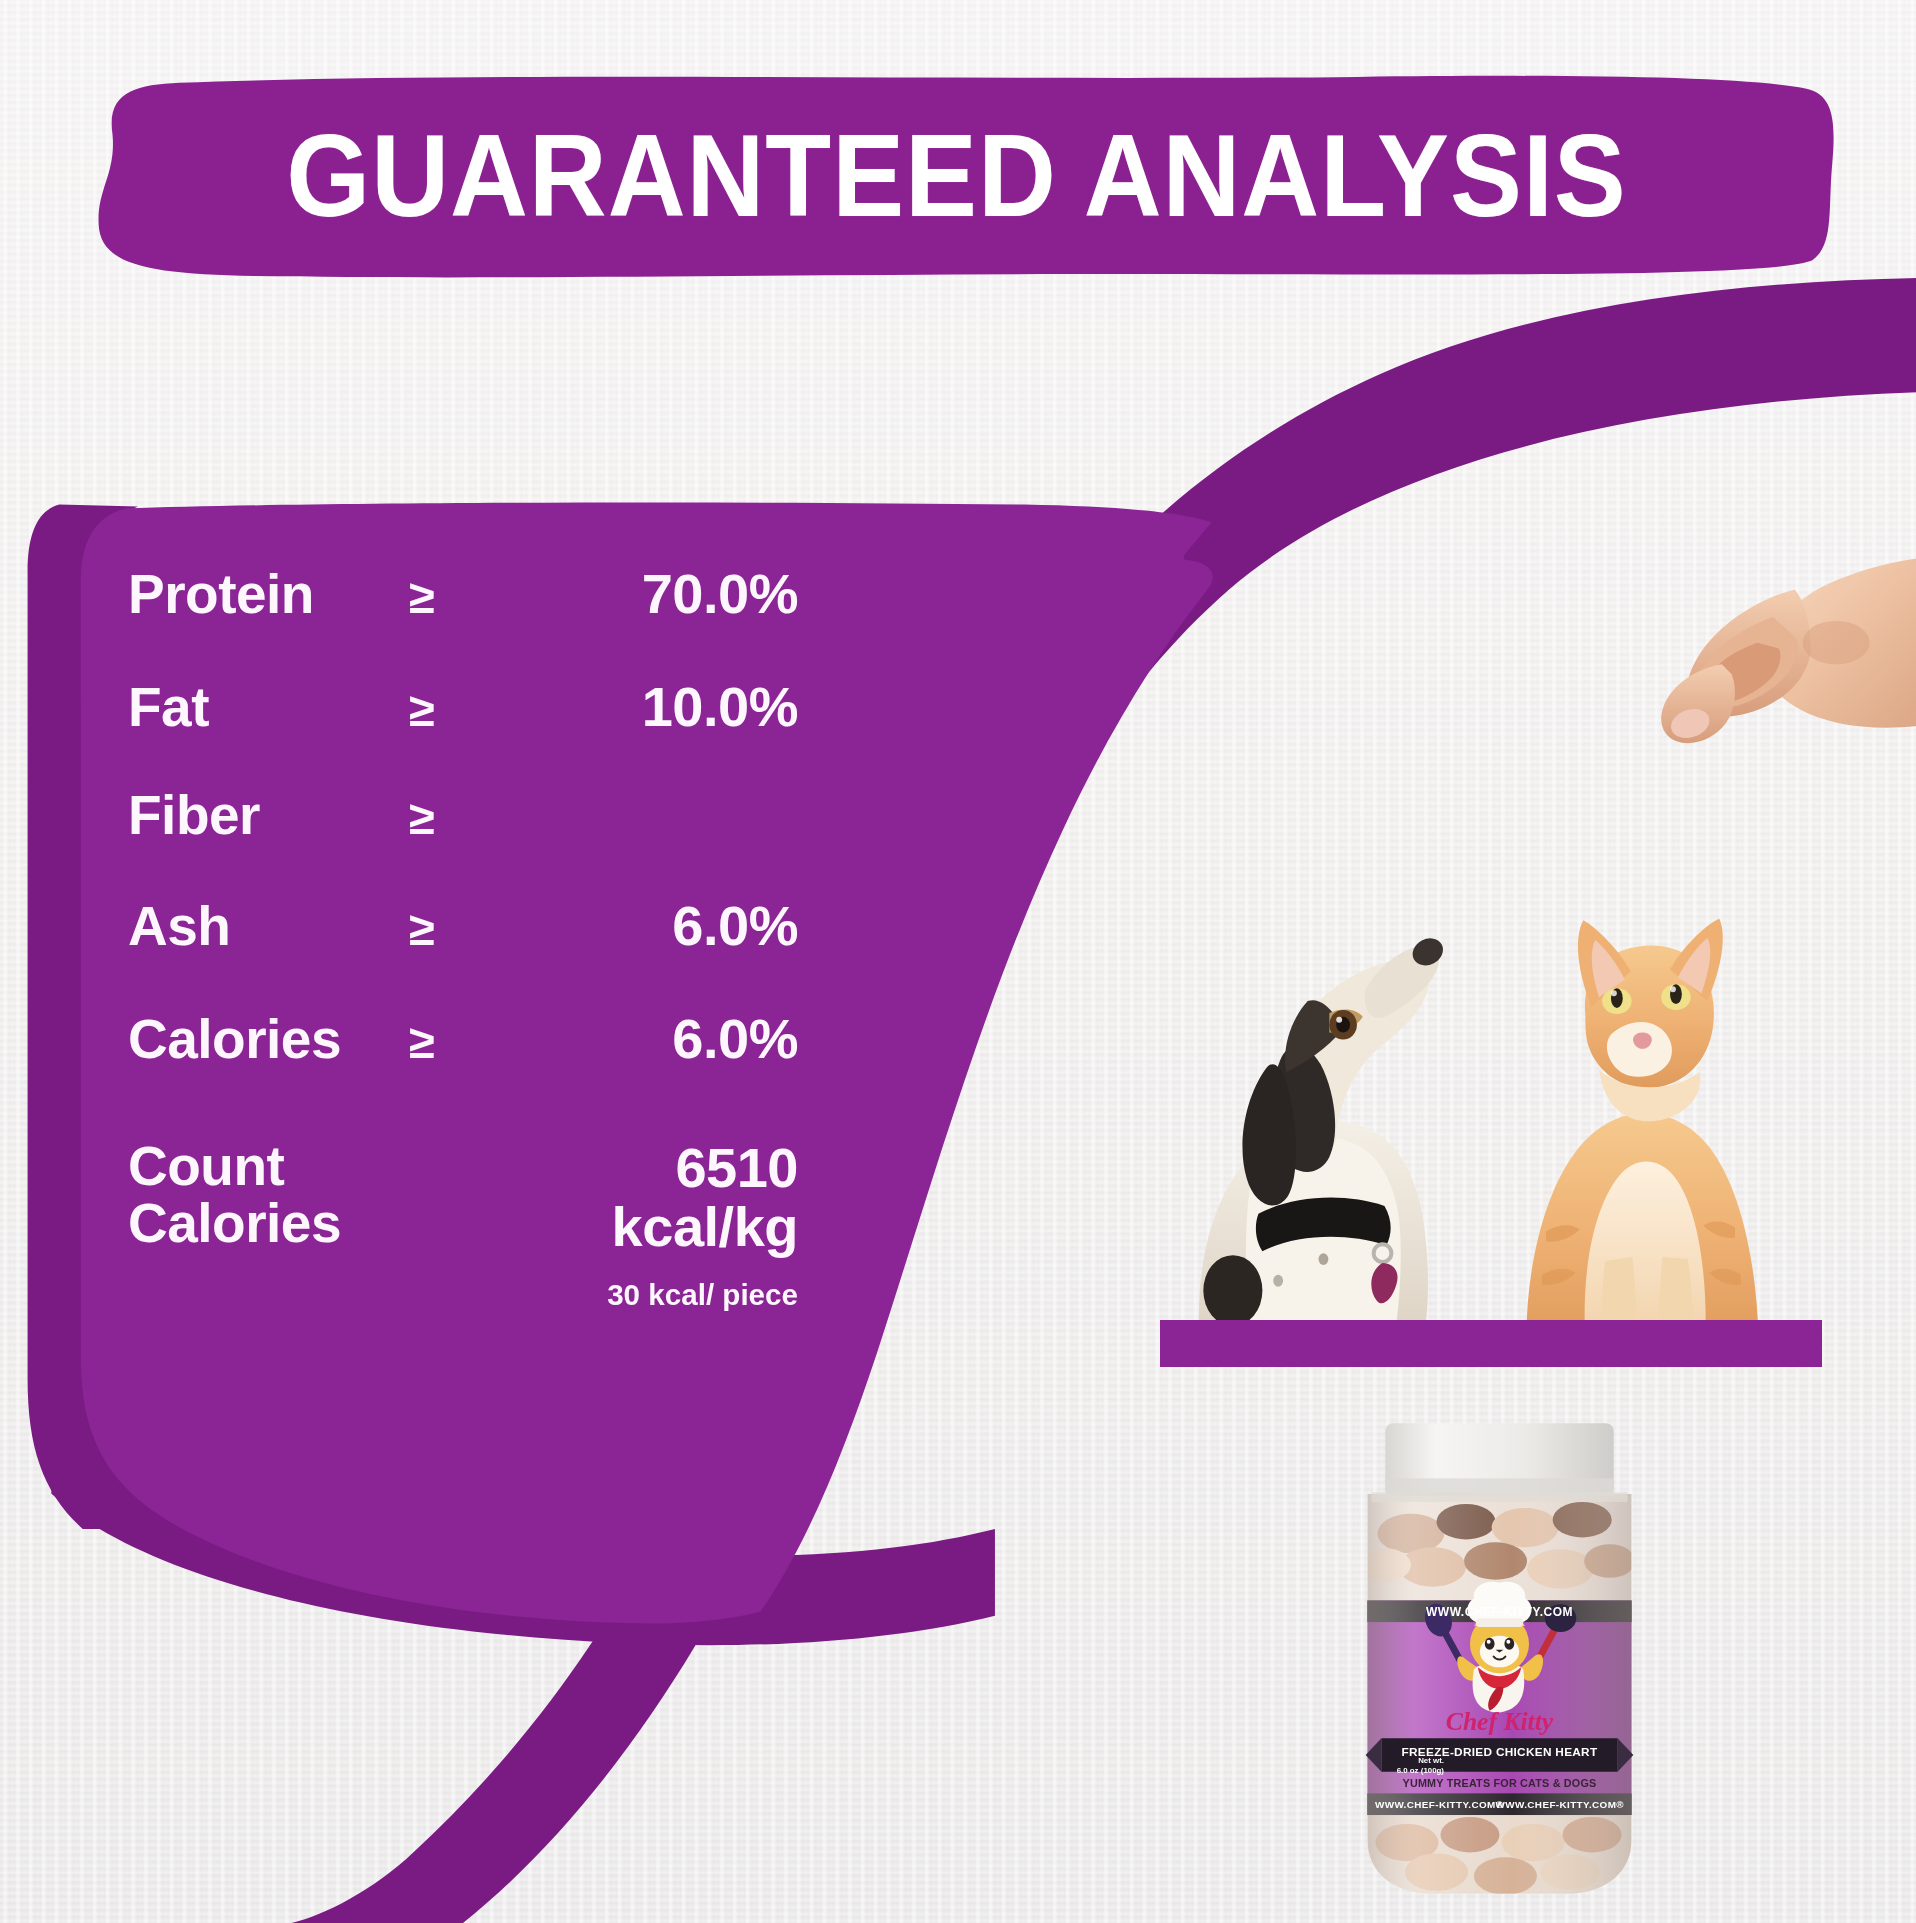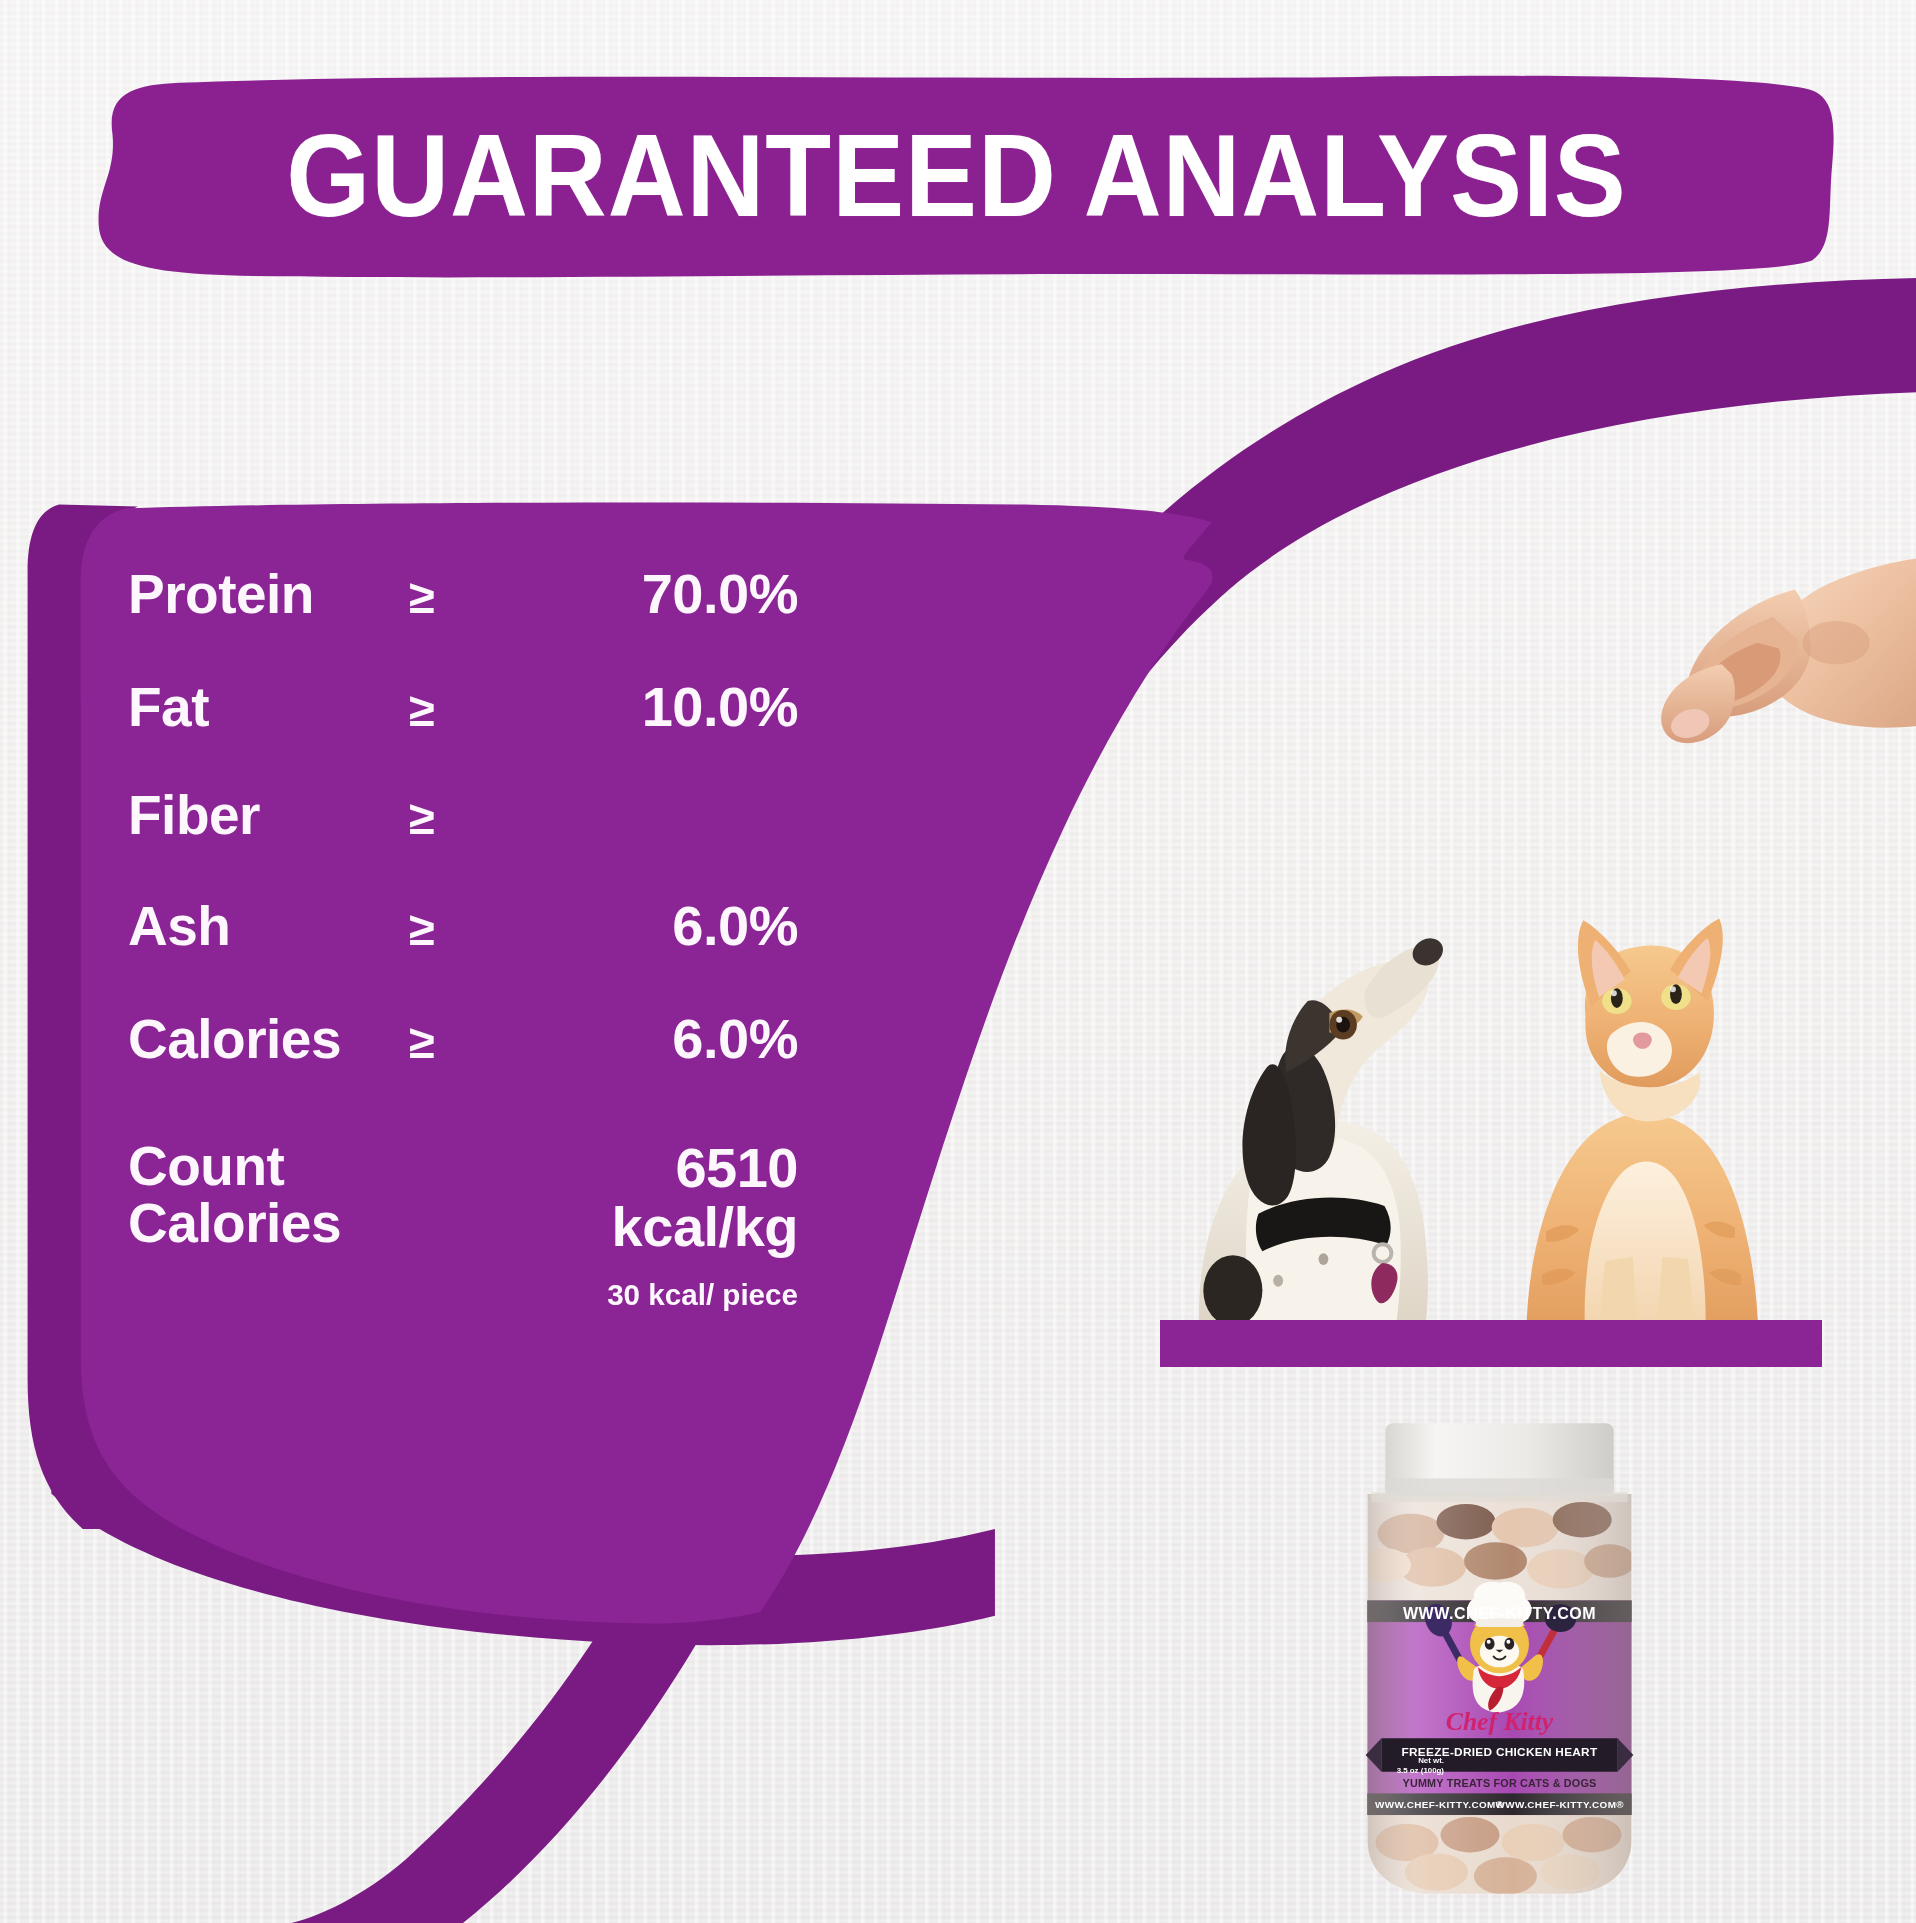--- a/index.html
+++ b/index.html
@@ -475,31 +475,31 @@
       </g>
 
       <g>
         <path d="M 40,326 L 280,326 L 280,360 L 40,360 Z" fill="#231b28"></path>
         <path d="M 40,326 L 24,343 L 40,360 Z" fill="#3a2d42"></path>
         <path d="M 280,326 L 296,343 L 280,360 Z" fill="#3a2d42"></path>
       </g>
     </svg>
 
     
-    <div class="jar-txt" style="top:189px;font-size:16px;font-weight:bold;letter-spacing:0.5px;">WWW.CHEF-KITTY.COM</div>
+    <div class="jar-txt" style="top:189px;font-size:12px;font-weight:bold;letter-spacing:0.5px;">WWW.CHEF-KITTY.COM</div>
 
     <div class="jar-txt" style="top:292px;font-size:25.6px;font-style:italic;font-weight:bold;color:#d1226f;font-family:'Liberation Serif',serif;">Chef Kitty</div>
 
     <div class="jar-txt" style="top:330px;font-size:11.8px;font-weight:bold;letter-spacing:0.3px;">FREEZE-DRIED CHICKEN HEART</div>
 
     <div class="jar-txt" style="top:361px;font-size:10.8px;font-weight:bold;color:#3a2338;letter-spacing:0.2px;">YUMMY TREATS FOR CATS &amp; DOGS</div>
 
     <div style="position:absolute;left:33px;top:339px;width:69px;text-align:right;color:#fff;line-height:1.25;">
       <div style="font-size:7.9px;font-weight:bold;">Net wt.</div>
-      <div style="font-size:7.9px;font-weight:bold;">3.5 oz (100g)</div>
+      <div style="font-size:7.9px;font-weight:bold;">6.0 oz (100g)</div>
     </div>
 
     <div style="position:absolute;left:33px;top:382px;color:#fff;font-size:9.9px;font-weight:bold;letter-spacing:0.4px;">WWW.CHEF-KITTY.COM®</div>
     <div style="position:absolute;right:33px;top:382px;color:#fff;font-size:9.9px;font-weight:bold;letter-spacing:0.4px;">WWW.CHEF-KITTY.COM®</div>
   </div>
 
 </div>
 
 
 </body></html>

